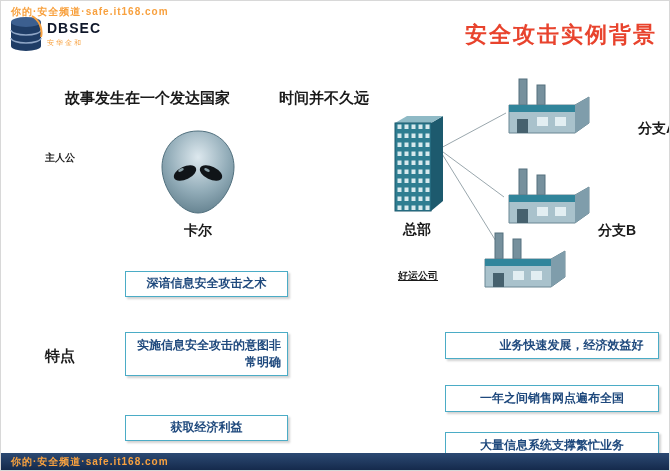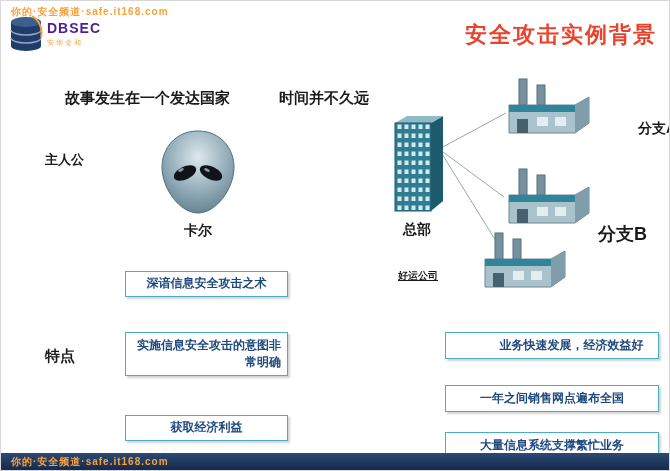--- a/index.html
+++ b/index.html
@@ -7,30 +7,30 @@
   .slide {
     position:relative; width:670px; height:471px; margin:0 auto;
     background:#ffffff; overflow:hidden; border:1px solid #d8d8d8;
   }
   .wm-top {
     position:absolute; left:10px; top:4px;
     font-size:10px; font-weight:bold; color:#F8A13F; letter-spacing:1px;
   }
   .logo { position:absolute; left:8px; top:13px; display:flex; align-items:flex-start; gap:4px; }
   .logo-txt { display:flex; flex-direction:column; margin-top:6px; }
-  .logo-main { font-size:14px; font-weight:bold; color:#4c1d95; letter-spacing:1px; }
+  .logo-main { font-size:14px; font-weight:bold; color:#0f172a; letter-spacing:1px; }
   .logo-sub { font-size:7px; color:#F8A13F; letter-spacing:2px; margin-top:2px; }
   .title {
     position:absolute; top:19px; right:12px;
     font-size:22px; font-weight:bold; color:#E8432D; letter-spacing:2px;
   }
   .txt { position:absolute; font-weight:bold; color:#1a1a1a; white-space:nowrap; }
   .story-left  { left:64px;  top:88px;  font-size:15px; }
   .story-right { left:278px; top:88px;  font-size:15px; }
-  .label-protagonist { left:44px; top:150px; font-size:13px;text-align:center; }
+  .label-protagonist { left:44px; top:150px; font-size:10px;text-align:center; }
   .label-traits      { left:44px; top:346px; font-size:15px; }
   .alien { position:absolute; left:158px; top:128px; width:78px; height:86px; }
   .name  { left:158px; top:221px; width:78px; text-align:center; font-size:14px; }
   .tbox {
     position:absolute; border:1px solid #4BACC6; background:#ffffff;
     color:#1F497D; font-size:12px; font-weight:bold; text-align:right;
     display:flex; align-items:center; justify-content:center;
     padding:2px 6px; line-height:1.45;
     box-shadow:1.5px 1.5px 2px rgba(0,0,0,0.18);
     white-space:normal;
@@ -43,21 +43,21 @@
   .fact3  { left:444px; top:431px; width:214px; height:27px; }
   .lines { position:absolute; left:430px; top:100px; width:90px; height:160px; }
   .building { position:absolute; left:388px; top:112px; width:56px; height:102px; }
   .hq      { left:388px; top:220px; width:56px; text-align:center; font-size:14px; }
   .company { left:397px; top:268px; font-size:10px;text-decoration:underline; }
   .factory { position:absolute; width:92px; height:62px; }
   .fa { left:500px; top:76px; }
   .fb { left:500px; top:166px; }
   .fc { left:476px; top:230px; }
   .ba { left:597px; top:119px; font-size:14px;margin-left:40px; }
-  .bb { left:597px; top:221px; font-size:18px; }
+  .bb { left:597px; top:221px; font-size:14px; }
   .bc { left:476px; top:290px; width:92px; text-align:center; font-size:14px; }
   .footer {
     position:absolute; left:0; bottom:0; width:670px; height:17px;
     background:linear-gradient(to bottom,#2c4a73,#152a4c);
     display:flex; align-items:center; padding-left:10px;
   }
   .footer span { font-size:10px; font-weight:bold; color:#F8A13F; letter-spacing:1px; }
 </style>
 </head>
 <body>

